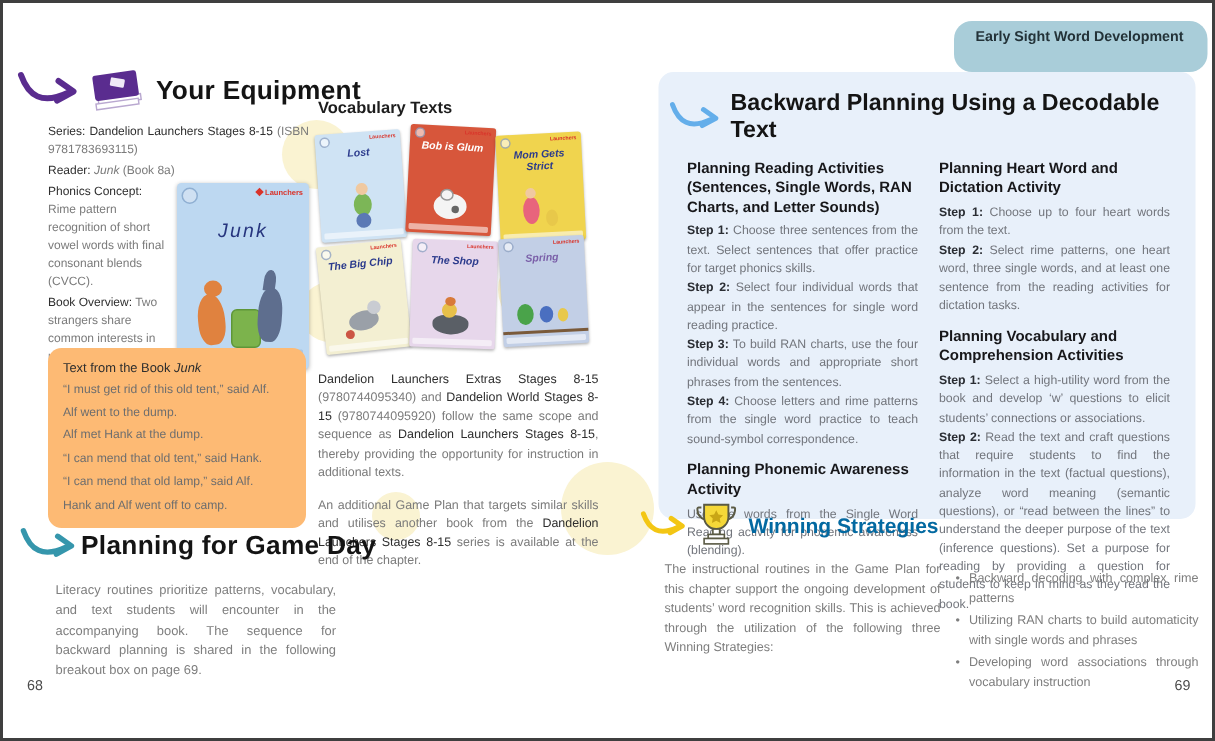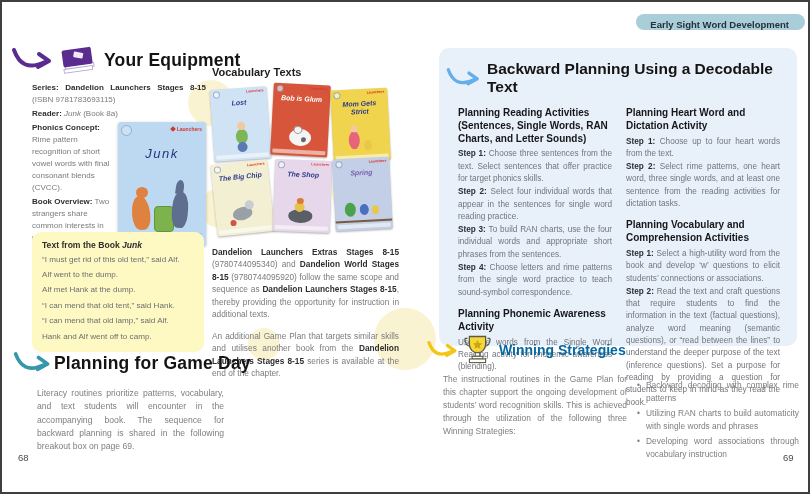--- a/index.html
+++ b/index.html
@@ -1,31 +1,31 @@
 <!DOCTYPE html>
 <html><head>
 <meta charset="utf-8">
 <style>
   * { margin:0; padding:0; box-sizing:border-box; }
   body { font-family:"Liberation Sans", sans-serif; background:#888; }
   .page {
     position:relative; width:810px; height:494px; background:#ffffff;
     border:2px solid #3f3f3f; overflow:hidden;
   }
-  .b { font-weight:bold; color:#2e2e2e; }
+  .b { font-weight:normal; color:#2e2e2e; }
   .i { font-style:italic; }
 
   
   .blob { position:absolute; background:#faf3d2; border-radius:50%; z-index:0; }
 
   
   .badge {
     position:absolute; top:12px; right:3px; z-index:5;
     background:#a9cdd9; color:#233238; font-size:9.5px; font-weight:bold;
-    padding:5px 16px 0 14px; border-radius:12px;
+    padding:5px 16px 18px 14px; border-radius:12px;
   }
 
   
   .hdr { display:flex; align-items:center; }
   .hdr h2 { font-size:17.5px; color:#141414; letter-spacing:.2px; }
   .arrow-svg { flex:0 0 auto; }
 
   
   .lp-header { position:absolute; left:8px; top:40px; z-index:2; }
   .lp-header h2 { margin-left:6px; }
@@ -59,21 +59,21 @@
     background:#5e6e8e; border-radius:50% 50% 0 0; transform:rotate(8deg); }
   .jc-art .bag { position:absolute; left:36px; bottom:0; width:20px; height:26px;
     background:#7cb34c; border-radius:4px; border:1px solid #5e9638; }
   .jc-strip { position:absolute; bottom:4px; left:4px; right:4px; height:9px;
     background:#a9c6e4; border-radius:1px; font-size:4px; color:#8c3333;
     line-height:9px; padding-left:3px; overflow:hidden; white-space:nowrap; }
 
   
   .purple-box {
     position:absolute; left:30px; top:230px; width:172px; z-index:2;
-    background:#fef9c3; border-radius:9px; padding:8px 10px 9px;
+    background:#fdba74; border-radius:9px; padding:8px 10px 9px;
   }
   .purple-box h4 { font-size:8.6px; color:#2a2a2a; margin-bottom:4px; }
   .purple-box p { font-size:8.1px; color:#6e6e6e; line-height:1.35; margin-top:4.5px; }
 
   
   .colB { position:absolute; left:210px; top:64px; width:187px; z-index:2; }
   .colB h3 { font-size:11px; color:#1d1d1d; }
   .covers-wrap { position:relative; height:152px; margin-top:6px; }
   .ac { position:absolute; width:57px; height:72px; border-radius:2px;
     box-shadow:0 1px 2px rgba(0,0,0,.3); overflow:hidden; z-index:1; }

